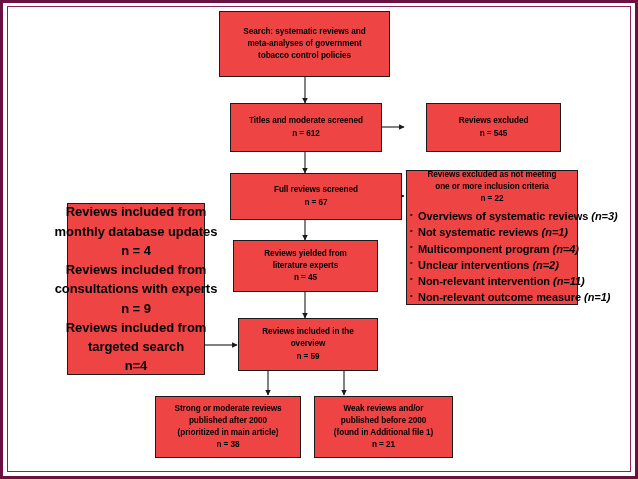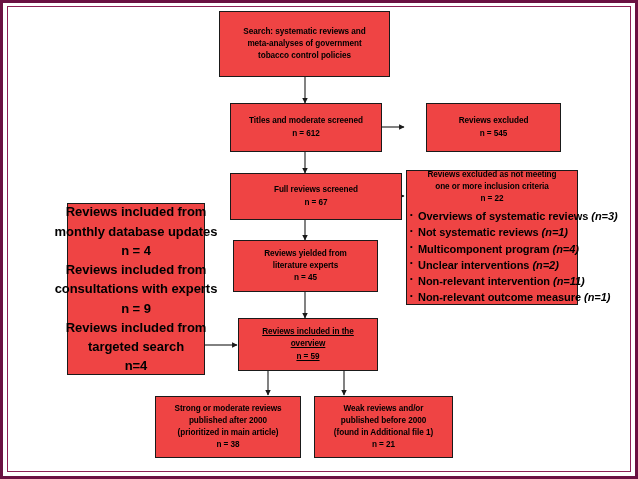--- a/index.html
+++ b/index.html
@@ -199,21 +199,21 @@
     <span class="line">targeted search</span>
     <span class="line">n=4</span>
   </div>
 
   <div class="node" id="node-yielded" style="left:233px; top:240px; width:145px; height:52px;">
     <span class="line">Reviews yielded from</span>
     <span class="line">literature experts</span>
     <span class="line">n = 45</span>
   </div>
 
-  <div class="node" id="node-included-overview" style="left:238px; top:318px; width:140px; height:53px;text-decoration:underline;">
+  <div class="node" id="node-included-overview" style="left:238px; top:318px; width:140px; height:53px;">
     <span class="line">Reviews included in the</span>
     <span class="line">overview</span>
     <span class="line">n = 59</span>
   </div>
 
   <div class="node" id="node-strong-moderate" style="left:155px; top:396px; width:146px; height:62px;">
     <span class="line">Strong or moderate reviews</span>
     <span class="line">published after 2000</span>
     <span class="line">(prioritized in main article)</span>
     <span class="line">n = 38</span>

